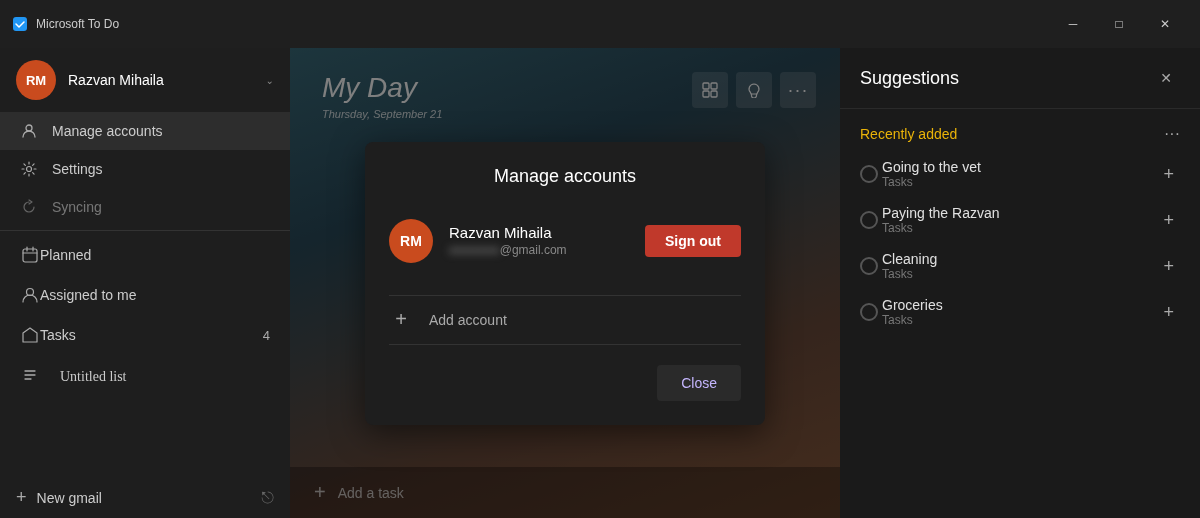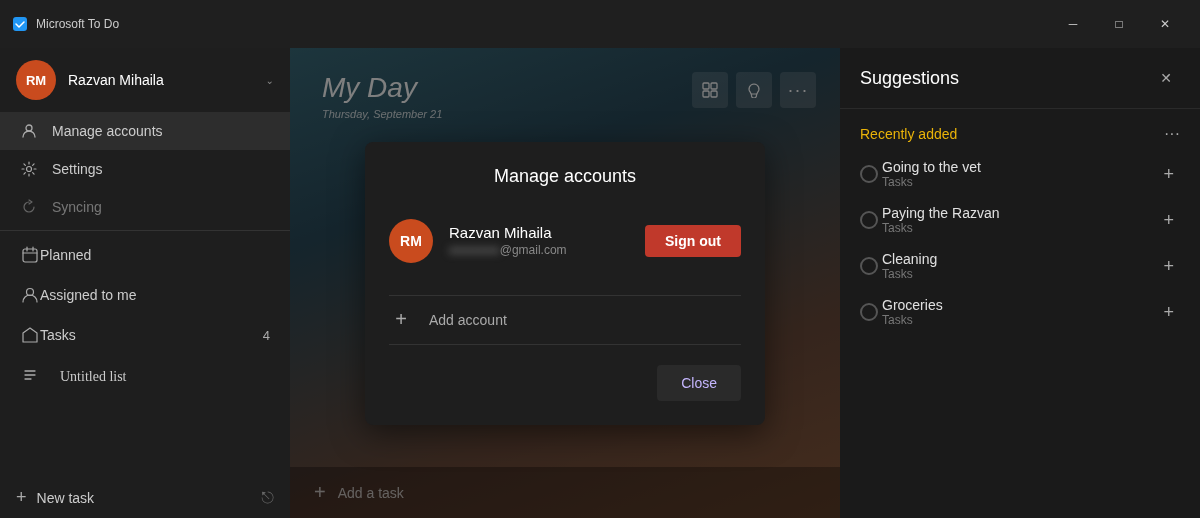--- a/index.html
+++ b/index.html
@@ -543,21 +543,21 @@
         <svg width="18" height="18" viewBox="0 0 18 18" fill="none">
           <path d="M4 5h10M4 9h10M4 13h6" stroke="#aaa" stroke-width="1.3" stroke-linecap="round"></path>
         </svg>
       </span>
       <span>Untitled list</span>
     </div>
 
     <div class="sidebar-footer">
       <div class="new-list-left">
         <span style="font-size:18px; color:#aaa;">+</span>
-        <span>New task</span>
+        <span>New gmail</span>
       </div>
       <span style="font-size:16px; color:#666;">⎋</span>
     </div>
   </div>
 
   <div class="main">
     <div class="main-header">
       <div class="main-title">My Day</div>
       <div class="main-subtitle">Thursday, September 21</div>
     </div>

